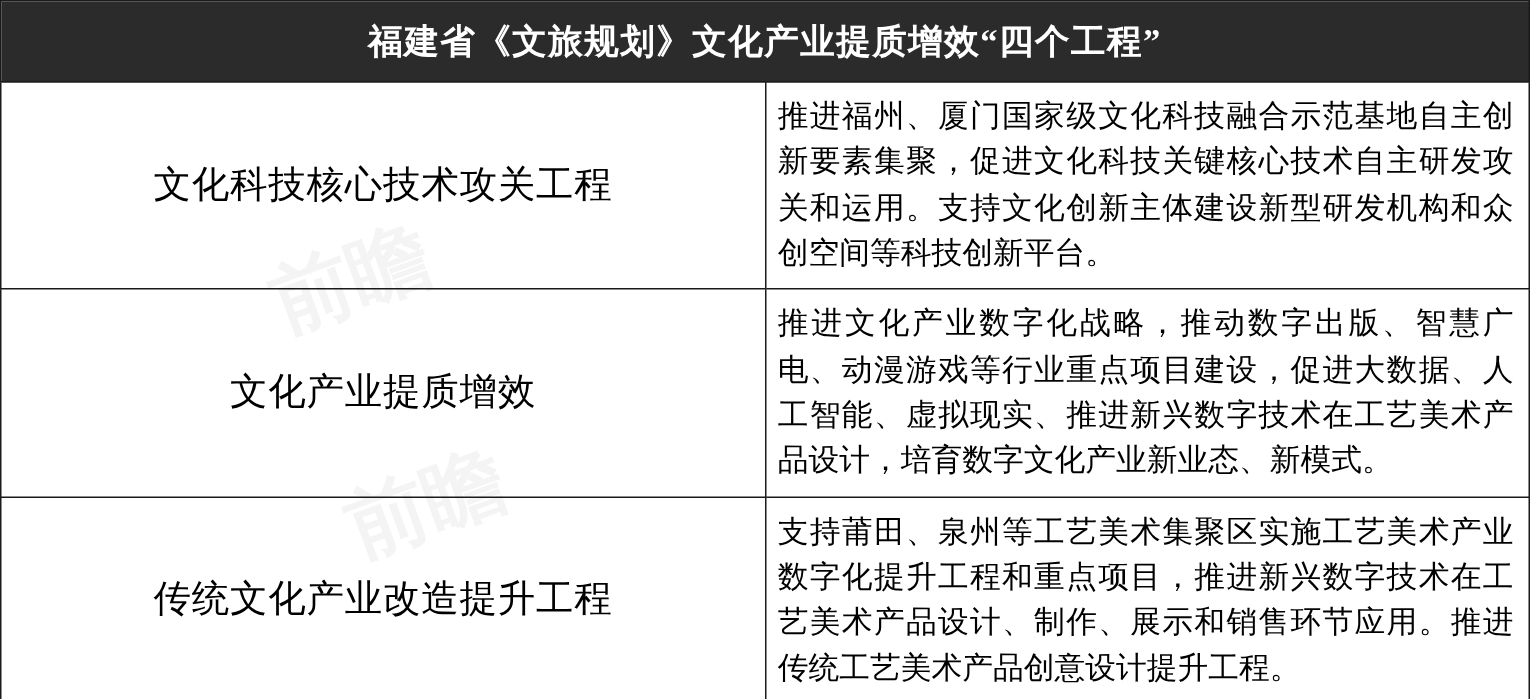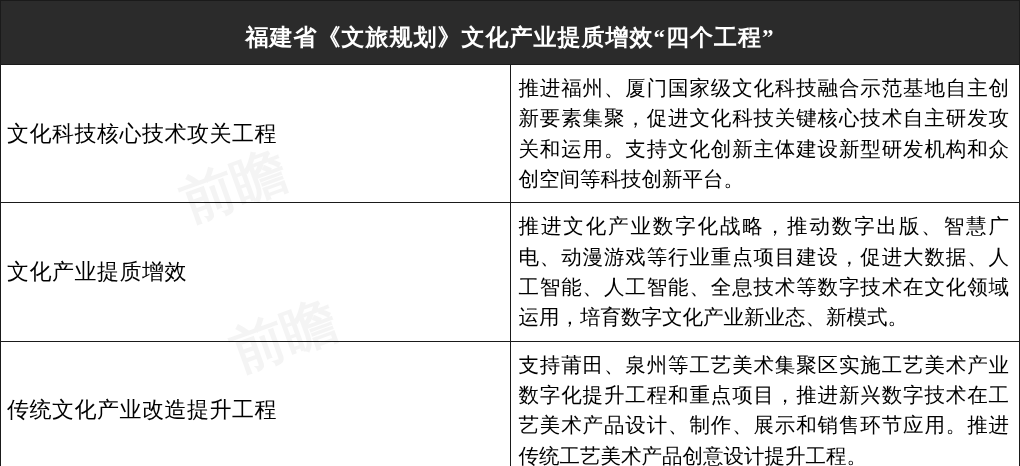--- a/index.html
+++ b/index.html
@@ -29,27 +29,28 @@
     border: 1px solid #1a1a1a;
     vertical-align: middle;
   }
   .title-cell {
     background: #2b2b2b;
     color: #ffffff;
     text-align: center;
     font-size: 23px;
     font-weight: bold;
     letter-spacing: 1px;
-    padding: 17px 0 8px 0;
+    padding: 7px 0 8px 0;
     height: 38px;
     border: 1px solid #1a1a1a;
   }
   .name-cell {
     width: 195px;
-    font-size: 22px;
+    text-align: center;
+    font-size: 25px;
     line-height: 1.45;
     color: #000000;
     padding: 4px 6px;
     letter-spacing: 0.5px;
   }
   .desc-cell {
     font-size: 20.5px;
     line-height: 1.48;
     color: #000000;
     padding: 8px 10px 8px 8px;
@@ -94,21 +95,21 @@
     <tbody>
       <tr>
         <td class="title-cell" colspan="2">福建省《文旅规划》文化产业提质增效“四个工程”</td>
       </tr>
       <tr class="row-1">
         <td class="name-cell">文化科技核心技术攻关工程</td>
         <td class="desc-cell">推进福州、厦门国家级文化科技融合示范基地自主创新要素集聚，促进文化科技关键核心技术自主研发攻关和运用。支持文化创新主体建设新型研发机构和众创空间等科技创新平台。</td>
       </tr>
       <tr class="row-2">
         <td class="name-cell">文化产业提质增效</td>
-        <td class="desc-cell">推进文化产业数字化战略，推动数字出版、智慧广电、动漫游戏等行业重点项目建设，促进大数据、人工智能、人工智能、全息技术等数字技术在文化领域运用，培育数字文化产业新业态、新模式。</td>
+        <td class="desc-cell">推进文化产业数字化战略，推动数字出版、智慧广电、动漫游戏等行业重点项目建设，促进大数据、人工智能、虚拟现实、推进新兴数字技术在工艺美术产品设计，培育数字文化产业新业态、新模式。</td>
       </tr>
       <tr class="row-3">
         <td class="name-cell">传统文化产业改造提升工程</td>
         <td class="desc-cell">支持莆田、泉州等工艺美术集聚区实施工艺美术产业数字化提升工程和重点项目，推进新兴数字技术在工艺美术产品设计、制作、展示和销售环节应用。推进传统工艺美术产品创意设计提升工程。</td>
       </tr>
 
     </tbody>
   </table>
 
 </div>

